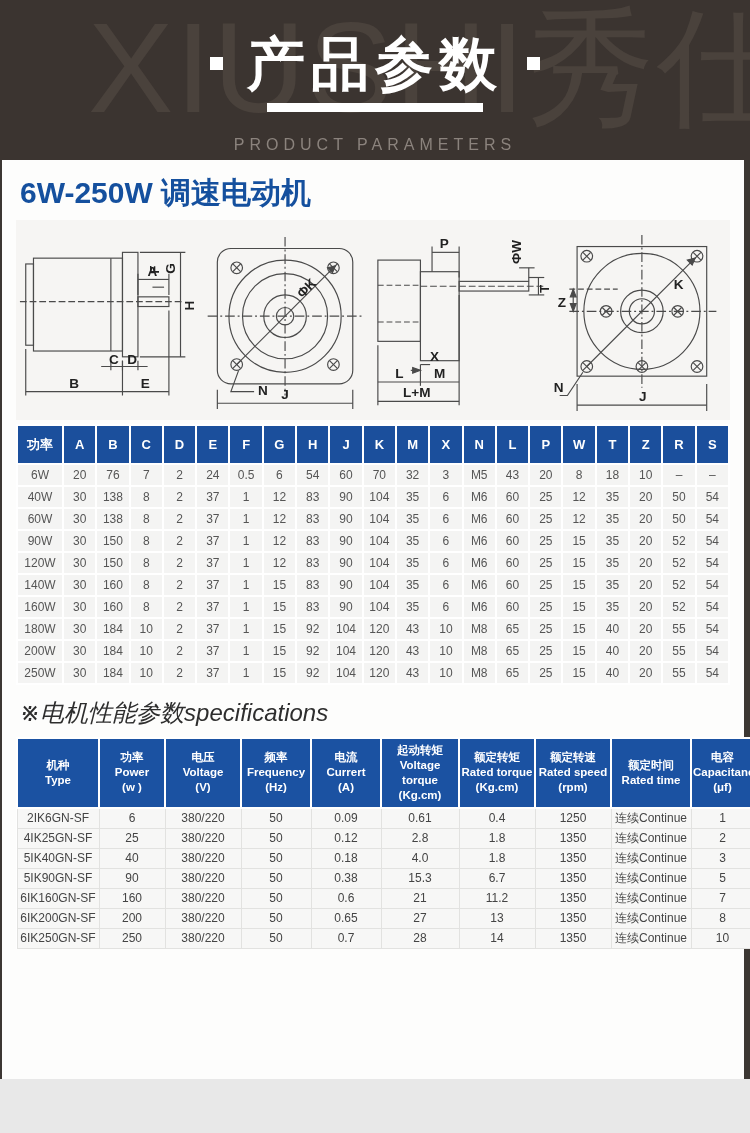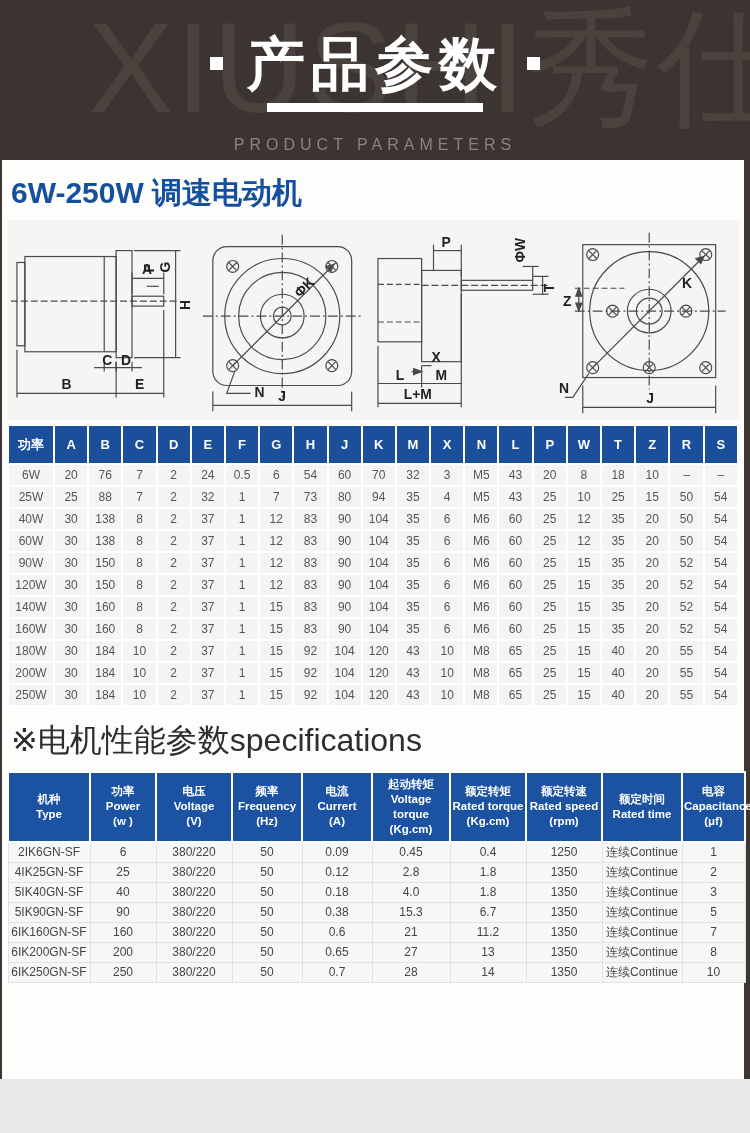--- a/index.html
+++ b/index.html
@@ -12,39 +12,39 @@
                color:#4a423c; white-space:nowrap; letter-spacing:2px; line-height:160px; }
   .hero-inner { position:absolute; inset:0; display:flex; flex-direction:column; align-items:center; }
   .title-row { display:flex; align-items:center; gap:24px; margin-top:32px; }
   .sq { width:13px; height:13px; background:#ffffff; }
   .hero-title { color:#ffffff; font-size:58px; font-weight:900; letter-spacing:6px; line-height:1.1; }
   .hero-bar { width:216px; height:9px; background:#ffffff; margin-top:7px; }
   .hero-sub { color:#8b837d; font-size:16px; letter-spacing:5px; margin-top:24px; font-weight:500; }
 
   
   .content { height:973px; border-left:2px solid #3c3733; border-right:6px solid #3c3733;
-             border-bottom:8px solid #4c4742; background:#fdfdfc; padding:0 5px; }
+             border-bottom:8px solid #4c4742; background:#fdfdfc; padding:0 14px; }
 
   .model-title { color:#15509e; font-size:30px; font-weight:bold; padding:13px 4px 6px 4px; }
 
   
   .diagrams { display:flex; justify-content:space-between; align-items:flex-start;
               background:#f6f5f3; padding:6px 2px 2px 2px; height:200px; }
   .diagrams svg { display:block; }
   .diagrams text { font-family:"Liberation Sans","DejaVu Sans",sans-serif; }
 
   
   #dim-table { width:100%; table-layout:fixed; border-collapse:separate; border-spacing:2px;
                background:#fff; margin-top:4px; }
   #dim-table th { background:#1b4f9c; color:#fff; font-size:13px; font-weight:bold; height:37px; }
   #dim-table td { background:#f4f4f3; color:#555; font-size:12px; text-align:center; height:20px; }
   #dim-table th:first-child { width:44px; }
 
   
-  .spec-title { color:#2e2e2e; font-size:32px; font-weight:500; padding:12px 4px 8px 4px; }
+  .spec-title { color:#2e2e2e; font-size:24px; font-weight:500; padding:12px 4px 8px 4px;font-style:italic; }
 
   #spec-table { width:100%; table-layout:fixed; border-collapse:collapse; background:#fff; }
   #spec-table th { background:#1b52a2; color:#fff; border:2px solid #ffffff;
                    font-size:11.5px; font-weight:bold; line-height:1.3; padding:4px 1px; height:50px; }
   #spec-table td { background:#f7f7f6; color:#444; border:1px solid #e2e2e0;
                    font-size:12px; text-align:center; height:20px; padding:1px 2px; }
   #spec-table col.c-type { width:82px; }  #spec-table col.c-pow { width:66px; }
   #spec-table col.c-volt { width:76px; }  #spec-table col.c-freq { width:70px; }
   #spec-table col.c-cur { width:70px; }   #spec-table col.c-st { width:78px; }
   #spec-table col.c-rt { width:76px; }    #spec-table col.c-rs { width:76px; }
@@ -275,43 +275,20 @@
             <td>M5</td>
             <td>43</td>
             <td>20</td>
             <td>8</td>
             <td>18</td>
             <td>10</td>
             <td>–</td>
             <td>–</td>
           </tr>
           <tr>
-            <td>25W</td>
-            <td>25</td>
-            <td>88</td>
-            <td>7</td>
-            <td>2</td>
-            <td>32</td>
-            <td>1</td>
-            <td>7</td>
-            <td>73</td>
-            <td>80</td>
-            <td>94</td>
-            <td>35</td>
-            <td>4</td>
-            <td>M5</td>
-            <td>43</td>
-            <td>25</td>
-            <td>10</td>
-            <td>25</td>
-            <td>15</td>
-            <td>50</td>
-            <td>54</td>
-          </tr>
-          <tr>
             <td>40W</td>
             <td>30</td>
             <td>138</td>
             <td>8</td>
             <td>2</td>
             <td>37</td>
             <td>1</td>
             <td>12</td>
             <td>83</td>
             <td>90</td>
@@ -581,21 +558,21 @@
             </th>
           </tr>
         </thead>
       <tbody>
           <tr>
             <td>2IK6GN-SF</td>
             <td>6</td>
             <td>380/220</td>
             <td>50</td>
             <td>0.09</td>
-            <td>0.45</td>
+            <td>0.61</td>
             <td>0.4</td>
             <td>1250</td>
             <td>连续Continue</td>
             <td>1</td>
           </tr>
           <tr>
             <td>4IK25GN-SF</td>
             <td>25</td>
             <td>380/220</td>
             <td>50</td>

